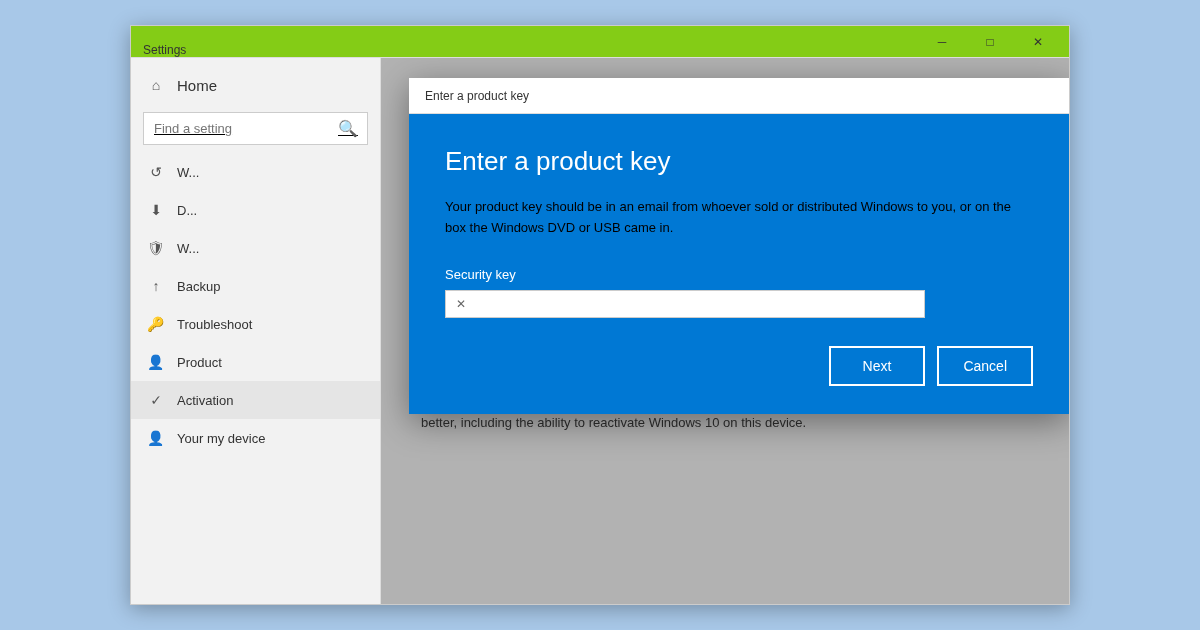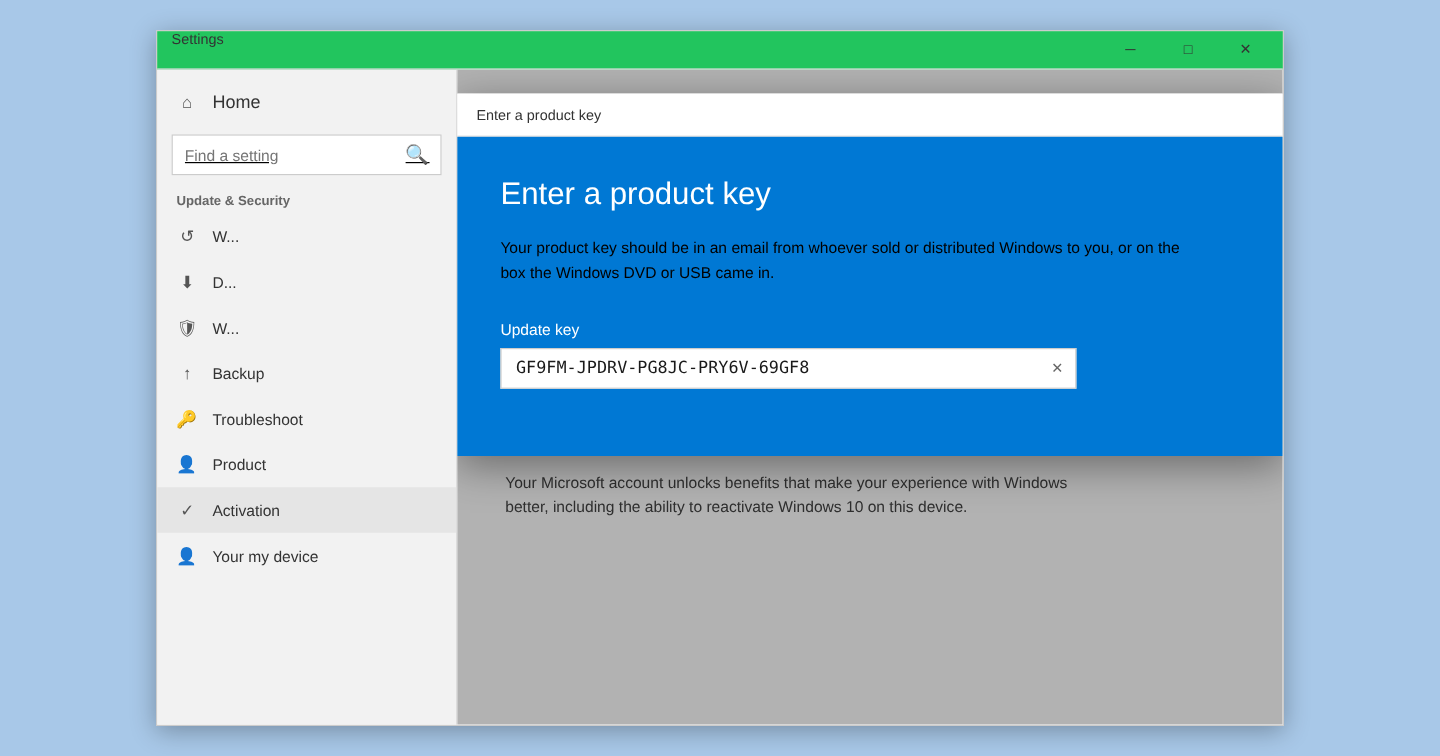--- a/index.html
+++ b/index.html
@@ -21,23 +21,23 @@
       background: #f2f2f2;
       border: 1px solid #ccc;
       box-shadow: 0 4px 20px rgba(0,0,0,0.3);
       display: flex;
       flex-direction: column;
       position: relative;
     }
 
     .titlebar {
       height: 32px;
-      background: #22c55e;
-      display: flex;
-      align-items: flex-start;
+      background: #84cc16;
+      display: flex;
+      align-items: flex-end;
       justify-content: space-between;
       padding: 0 8px;
       border-bottom: 1px solid #ddd;
       flex-shrink: 0;
     }
 
     .titlebar-title {
       font-size: 12px;
       color: #333;
       margin-left: 4px;
@@ -206,20 +206,21 @@
       align-items: flex-start;
       justify-content: center;
       padding-top: 20px;
       z-index: 10;
     }
 
     .dialog {
       width: 700px;
       background: white;
       box-shadow: 0 8px 32px rgba(0,0,0,0.4);
+      margin-left: 28px;
     }
 
     .dialog-titlebar {
       height: 36px;
       background: white;
       display: flex;
       align-items: center;
       padding: 0 16px;
       border-bottom: 1px solid #ddd;
     }
@@ -330,21 +331,20 @@
       <div class="sidebar-home">
         <span class="icon-shape">⌂</span>
         <span class="sidebar-home-text">Home</span>
       </div>
 
       <div class="search-box">
         <input class="search-input" type="text" placeholder="Find a setting" style="">
         <span>🔍</span>
       </div>
 
-      <div class="sidebar-section-label">Update &amp; Security</div>
 
       <div class="sidebar-item">
         <span class="icon-shape">↺</span>
         <span>W...</span>
       </div>
       <div class="sidebar-item">
         <span class="icon-shape">⬇</span>
         <span>D...</span>
       </div>
       <div class="sidebar-item">
@@ -386,26 +386,27 @@
         <div class="dialog">
 
           <div class="dialog-titlebar">
             <span class="dialog-titlebar-text">Enter a product key</span>
           </div>
 
           <div class="dialog-body">
             <h2 class="dialog-heading">Enter a product key</h2>
             <p class="dialog-desc">Your product key should be in an email from whoever sold or distributed Windows to you, or on the box the Windows DVD or USB came in.</p>
 
-            <div class="product-key-label">Update key</div>
+            <div class="product-key-label">Security key</div>
             <div class="product-key-input-row">
-              <input class="product-key-input" type="text" value="GF9FM-JPDRV-PG8JC-PRY6V-69GF8" placeholder="" style="">
               <button class="clear-btn">✕</button>
             </div>
 
             <div class="dialog-actions">
+              <button class="btn-next">Next</button>
+              <button class="btn-cancel">Cancel</button>
             </div>
           </div>
         </div>
       </div>
     </div>
   </div>
 </div>
 
 </body></html>

